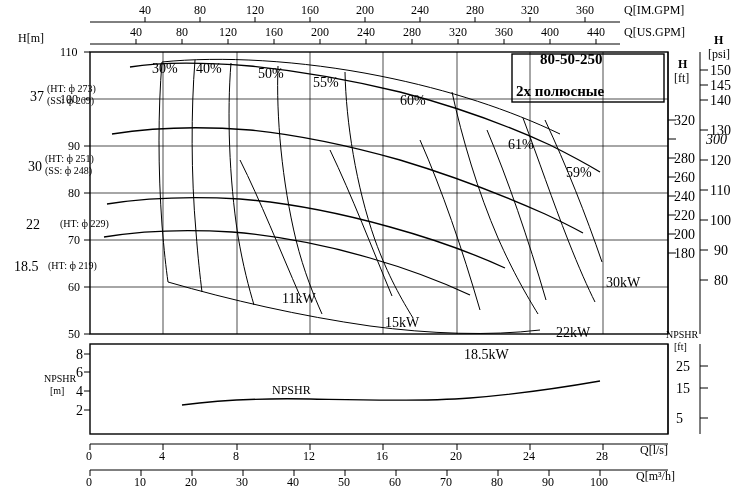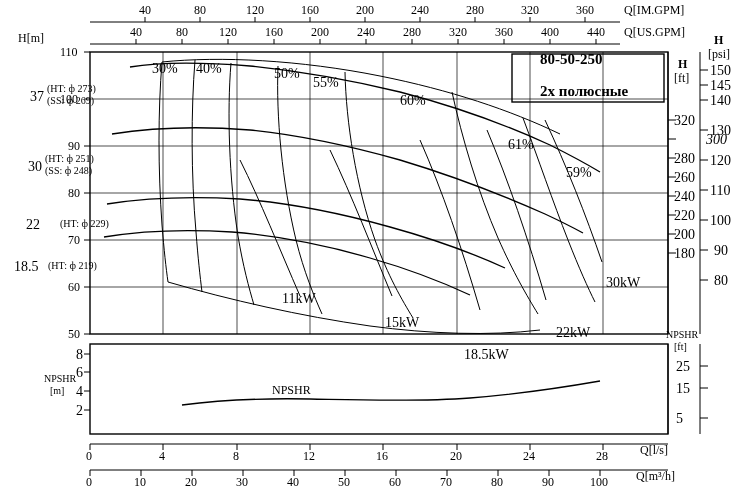--- a/index.html
+++ b/index.html
@@ -247,39 +247,39 @@
   <div class="lbl sm" style="left:710px;top:79px;">145</div>
   <div class="lbl sm" style="left:710px;top:94px;">140</div>
   <div class="lbl sm" style="left:710px;top:124px;">130</div>
   <div class="lbl sm" style="left:710px;top:154px;">120</div>
   <div class="lbl sm" style="left:710px;top:184px;">110</div>
   <div class="lbl sm" style="left:710px;top:214px;">100</div>
   <div class="lbl sm" style="left:714px;top:244px;">90</div>
   <div class="lbl sm" style="left:714px;top:274px;">80</div>
 
   <div class="lbl big" style="left:540px;top:52px;">80-50-250</div>
-  <div class="lbl big" style="left:540px;top:84px;">2x полюсные</div>
+  <div class="lbl big" style="left:516px;top:84px;">2x полюсные</div>
 
   <div class="lbl sm" style="left:30px;top:90px;">37</div>
   <div class="lbl xs" style="left:47px;top:84px;">(HT: ф 273)</div>
   <div class="lbl xs" style="left:47px;top:96px;">(SS: ф 269)</div>
 
   <div class="lbl sm" style="left:28px;top:160px;">30</div>
   <div class="lbl xs" style="left:45px;top:154px;">(HT: ф 251)</div>
   <div class="lbl xs" style="left:45px;top:166px;">(SS: ф 248)</div>
 
   <div class="lbl sm" style="left:26px;top:218px;">22</div>
   <div class="lbl xs" style="left:44px;top:219px;padding-left:16px;">(HT: ф 229)</div>
 
   <div class="lbl sm" style="left:14px;top:260px;">18.5</div>
   <div class="lbl xs" style="left:48px;top:261px;">(HT: ф 219)</div>
 
   <div class="lbl sm" style="left:152px;top:62px;">30%</div>
   <div class="lbl sm" style="left:196px;top:62px;">40%</div>
-  <div class="lbl sm" style="left:258px;top:67px;margin-left:16px;">50%</div>
+  <div class="lbl sm" style="left:258px;top:67px;">50%</div>
   <div class="lbl sm" style="left:313px;top:76px;">55%</div>
   <div class="lbl sm" style="left:400px;top:94px;">60%</div>
   <div class="lbl sm" style="left:508px;top:138px;">61%</div>
   <div class="lbl sm" style="left:566px;top:166px;">59%</div>
 
   <div class="lbl sm" style="left:282px;top:292px;">11kW</div>
   <div class="lbl sm" style="left:385px;top:316px;">15kW</div>
   <div class="lbl sm" style="left:464px;top:348px;">18.5kW</div>
   <div class="lbl sm" style="left:556px;top:326px;">22kW</div>
   <div class="lbl sm" style="left:606px;top:276px;">30kW</div>

